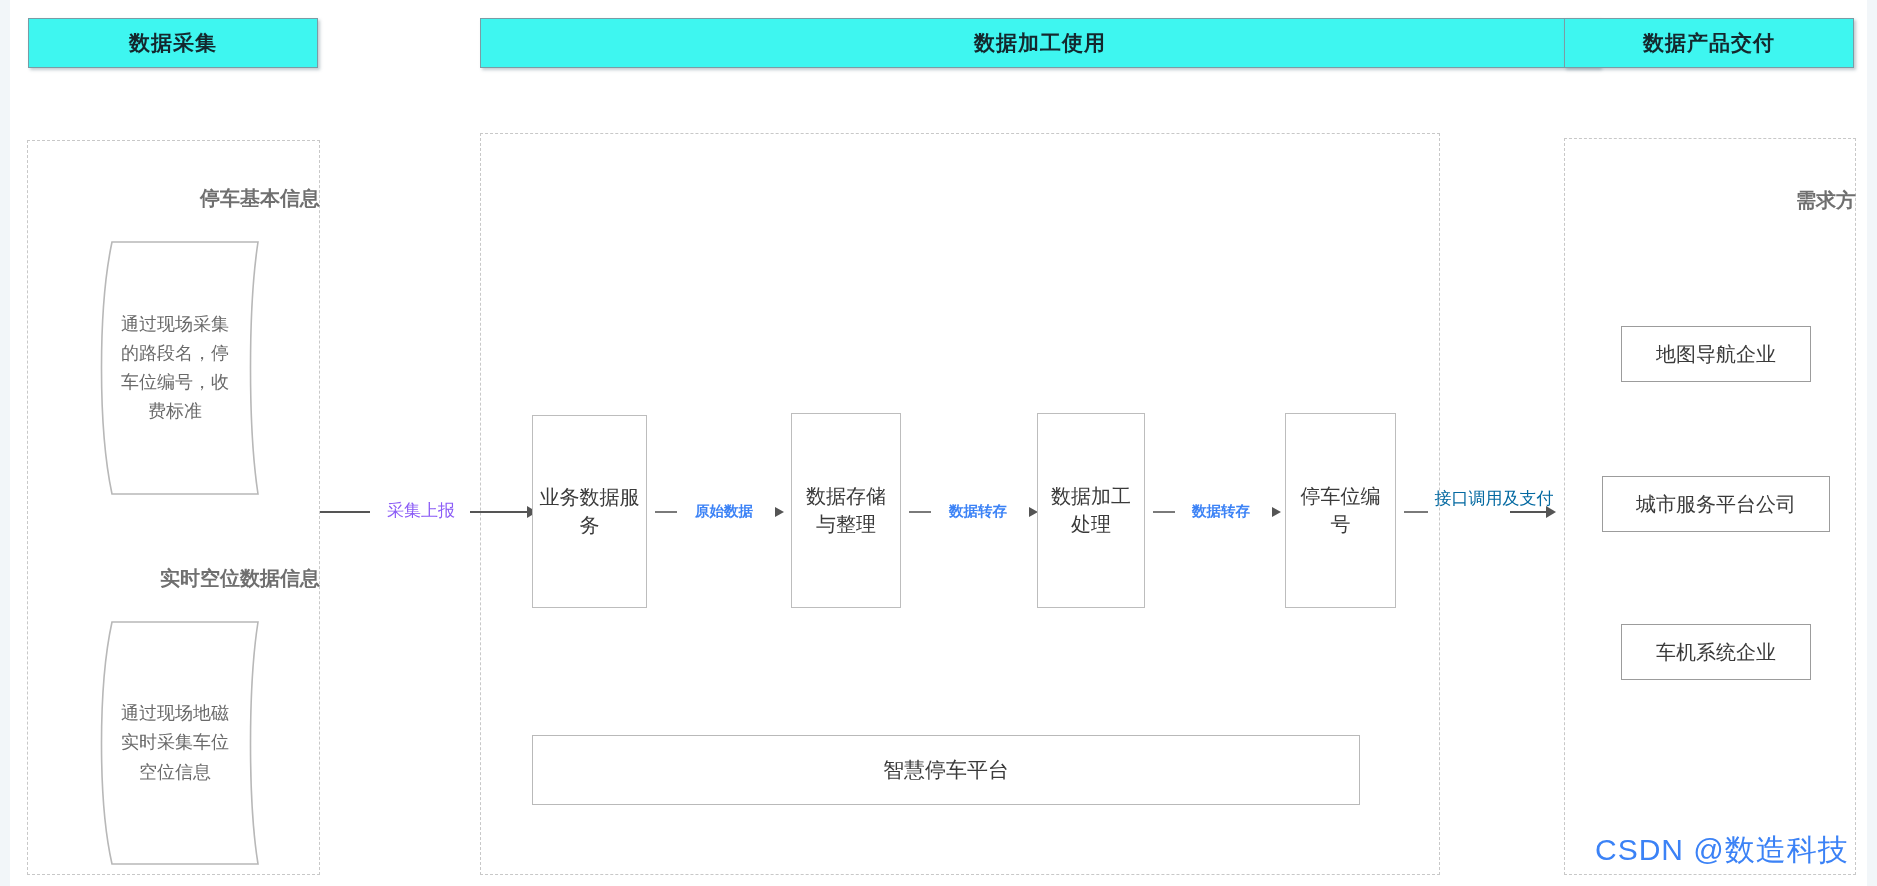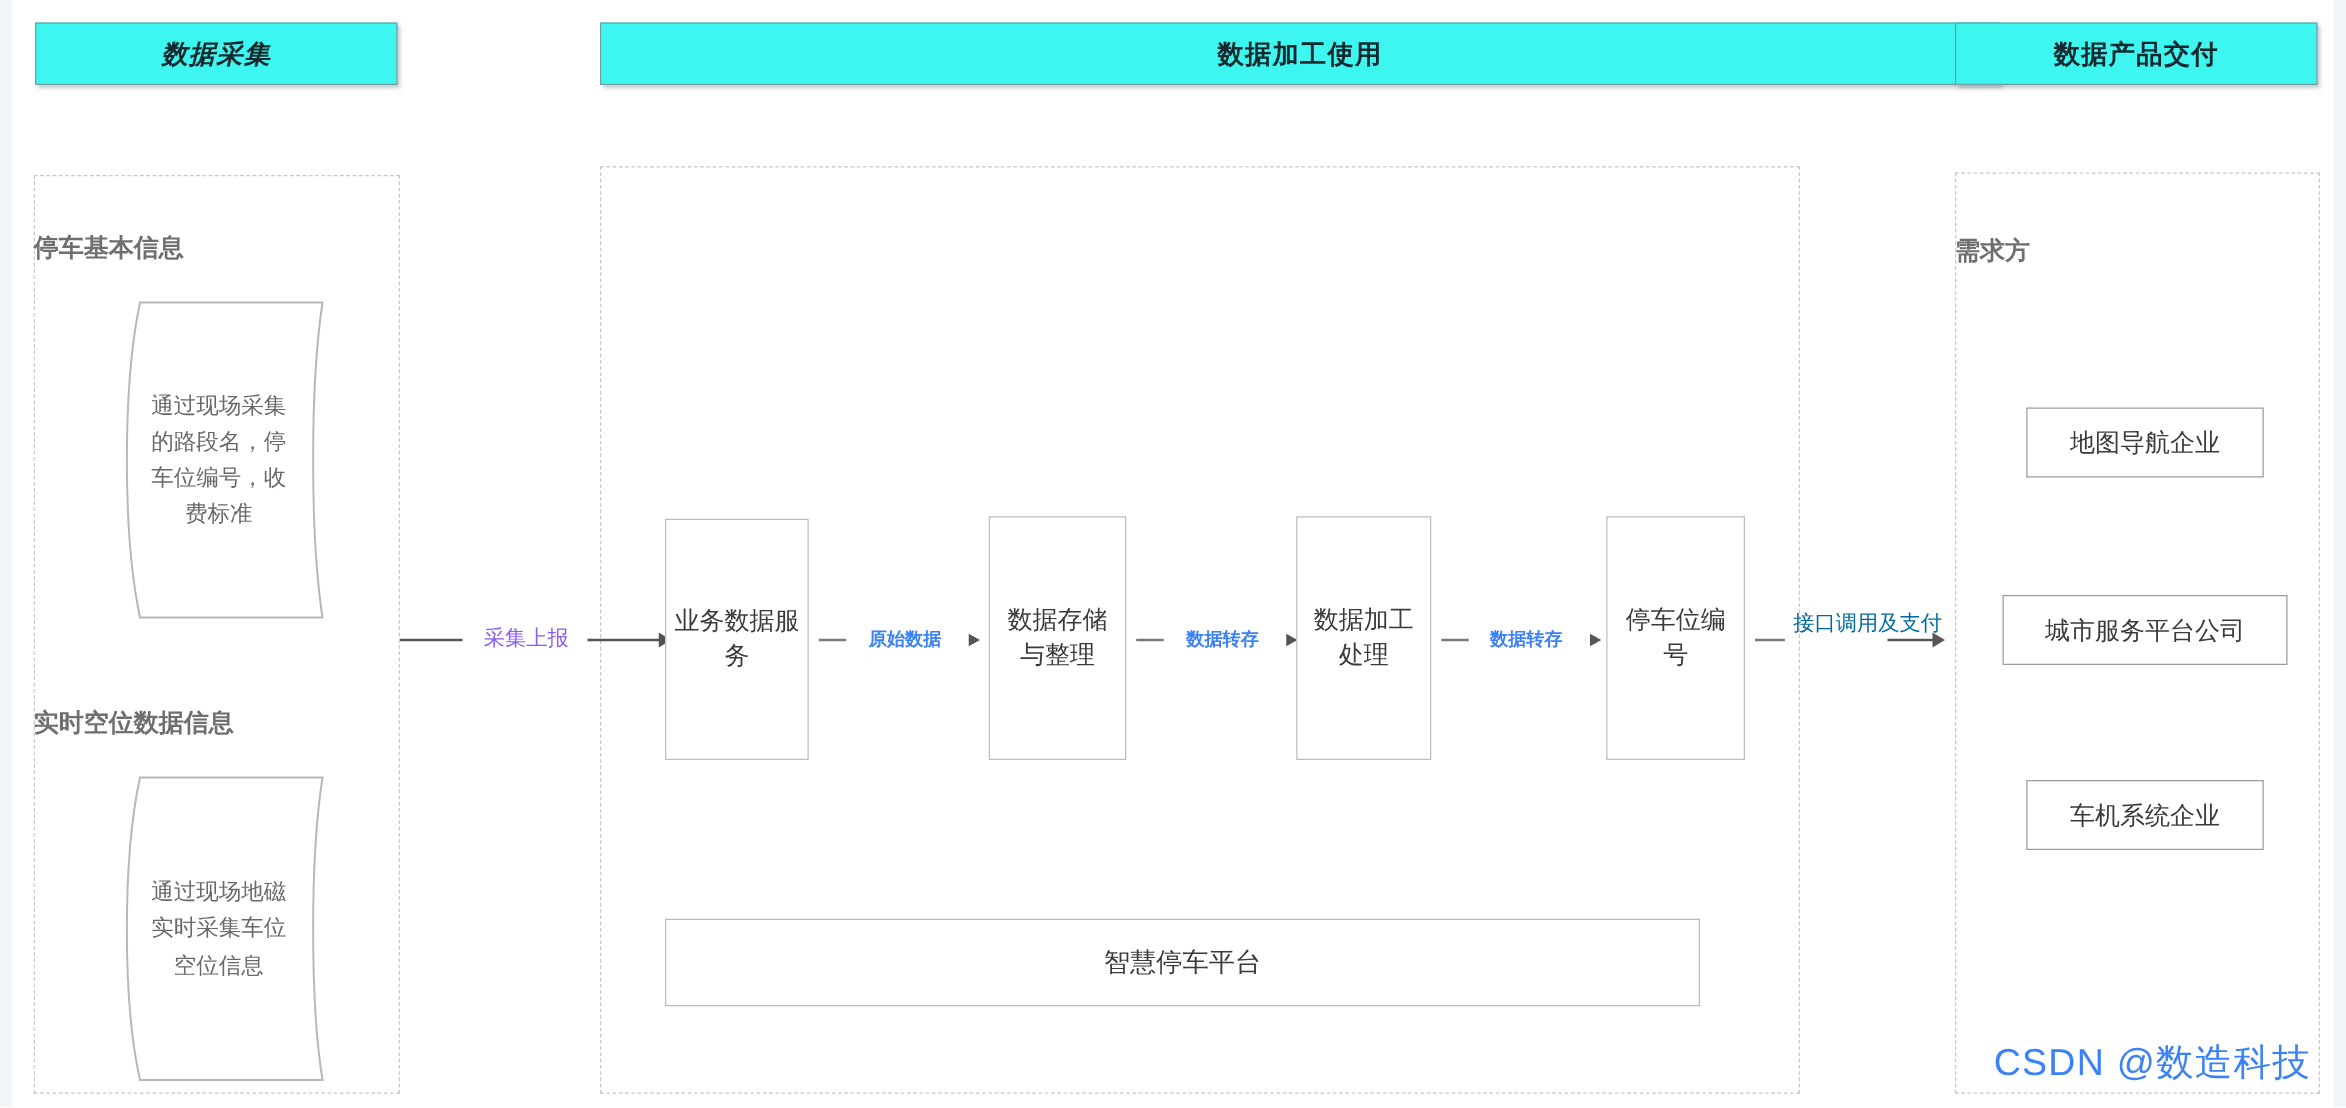--- a/index.html
+++ b/index.html
@@ -51,21 +51,21 @@
     box-sizing: border-box;
     background: transparent;
   }
 
   
   .caption {
     position: absolute;
     color: #6f6f6f;
     font-size: 20px;
     font-weight: bold;
-    text-align: left;
+    text-align: right;
     white-space: nowrap;
   }
 
   
   .doc-shape {
     position: absolute;
   }
   .doc-shape svg {
     position: absolute;
     inset: 0;
@@ -181,21 +181,21 @@
   }
 </style>
 </head>
 <body>
 
 <div id="stage">
 
   <div class="edge-strip left"></div>
   <div class="edge-strip right"></div>
 
-  <div class="banner" style="left:28px; top:18px; width:290px; height:50px;font-style:italic;">数据采集</div>
+  <div class="banner" style="left:28px; top:18px; width:290px; height:50px;">数据采集</div>
 
   <div class="banner" style="left:480px; top:18px; width:1120px; height:50px;">数据加工使用</div>
 
   <div class="banner" style="left:1564px; top:18px; width:290px; height:50px;">数据产品交付</div>
 
   <div class="lane" style="left:27px; top:140px; width:293px; height:735px;"></div>
 
   <div class="lane" style="left:480px; top:133px; width:960px; height:742px;"></div>
 
   <div class="lane" style="left:1564px; top:138px; width:292px; height:737px;"></div>

